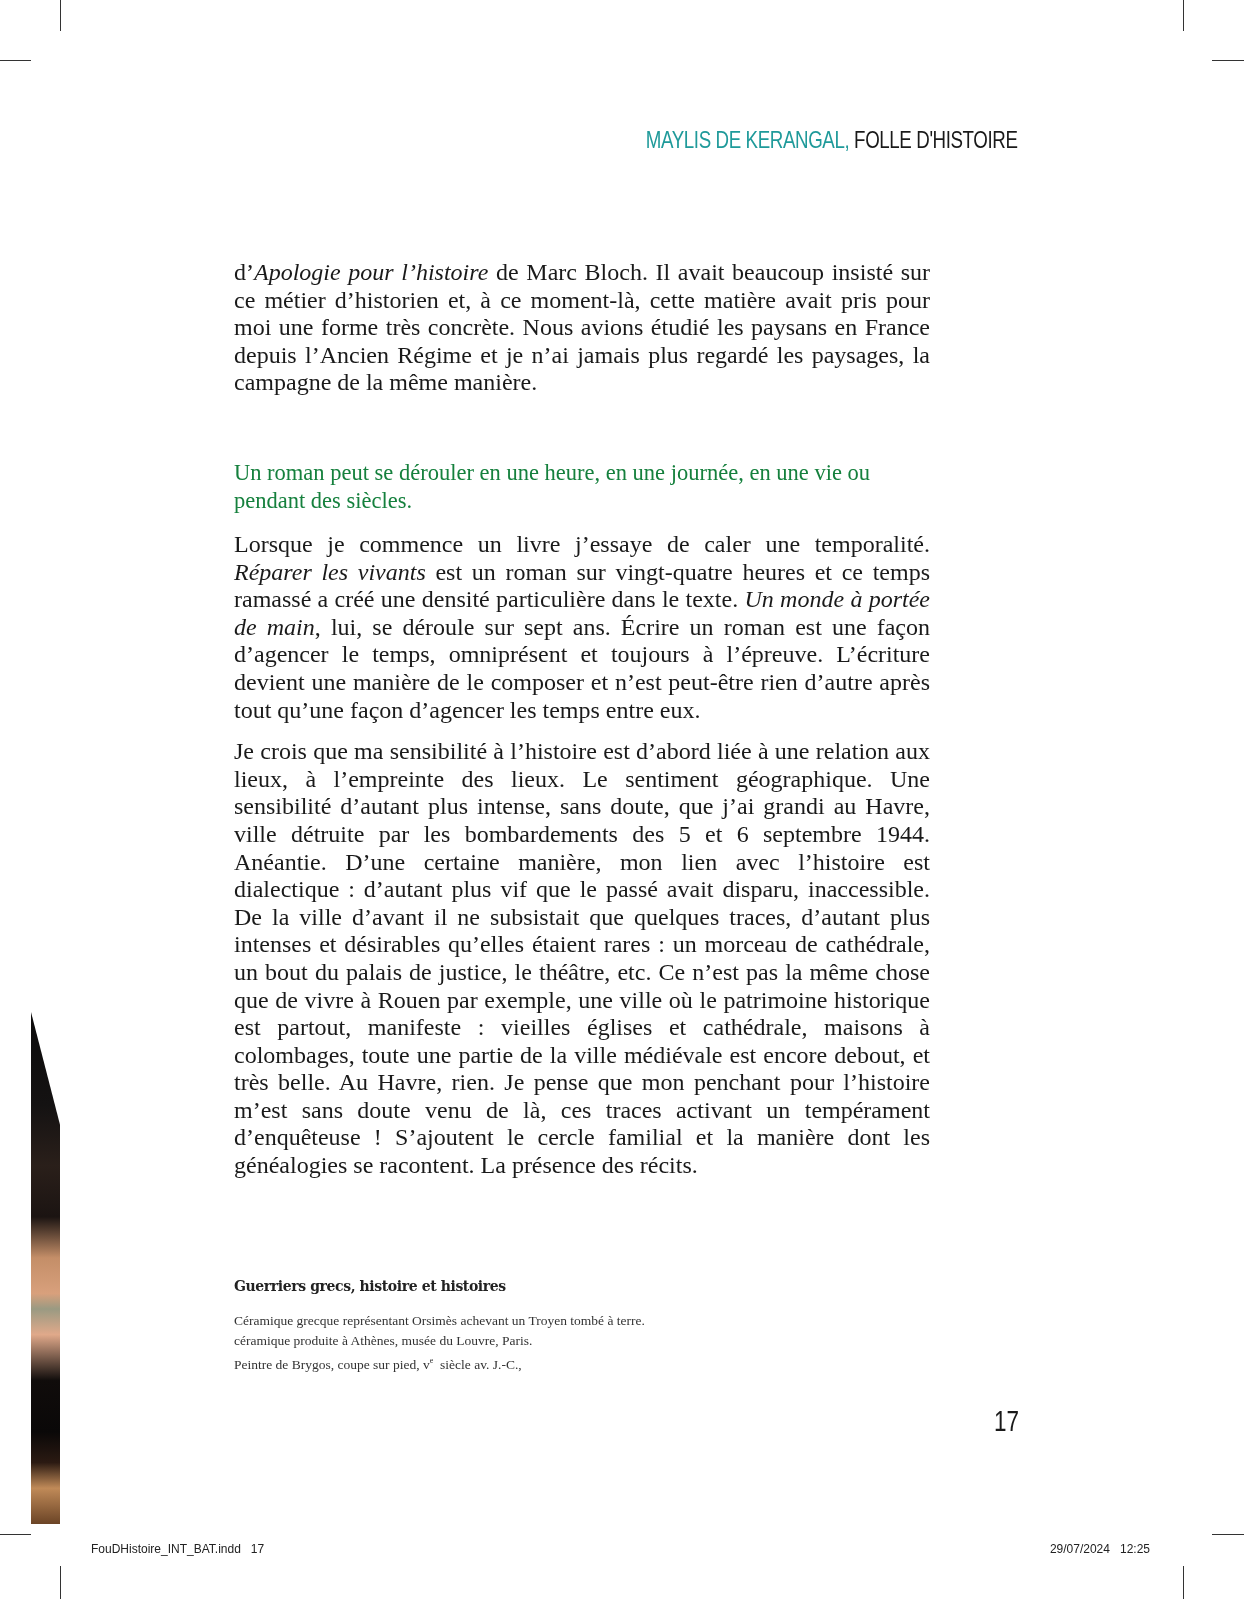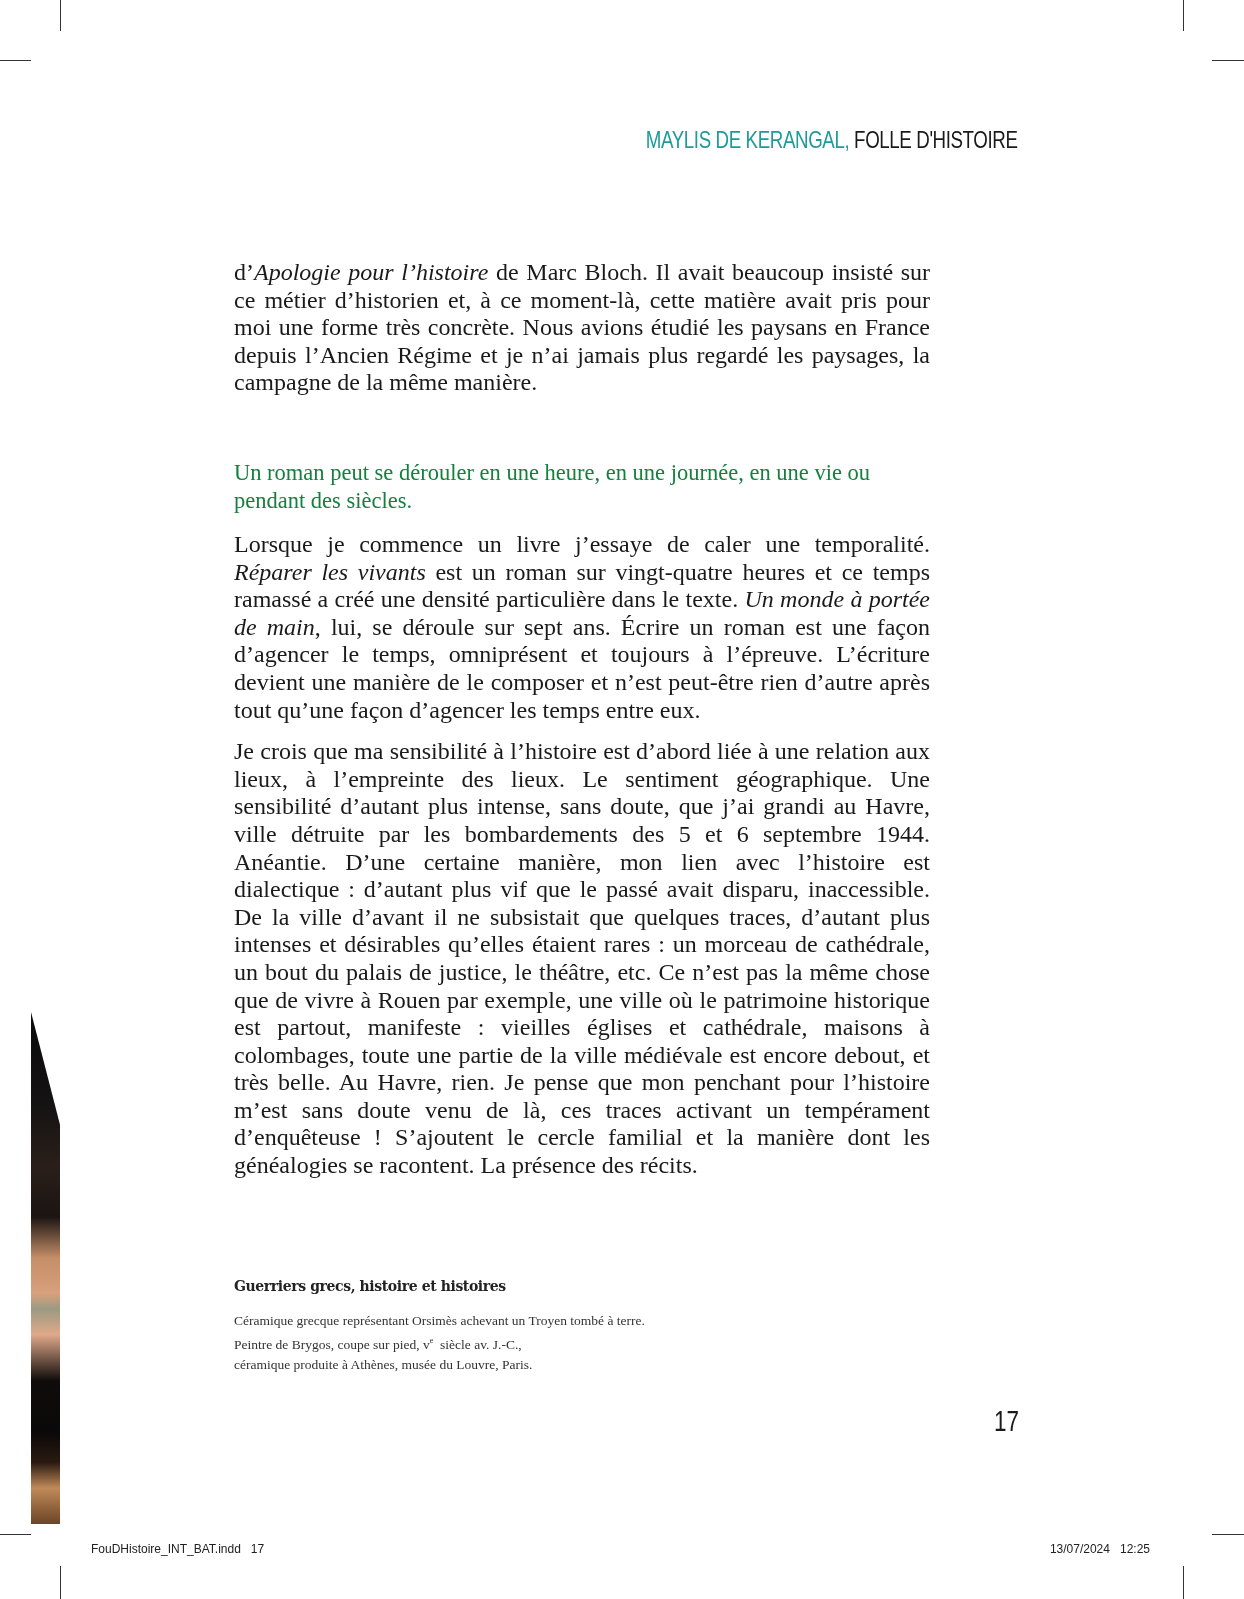--- a/index.html
+++ b/index.html
@@ -93,20 +93,20 @@
 <div class="lead">Un roman peut se dérouler en une heure, en une journée, en une vie ou pendant des siècles.</div>
 
 <div class="body-text block-2">
   <p><span>Lorsque je commence un livre j’essaye de caler une temporalité. </span><em>Réparer les vivants</em><span> est un roman sur vingt-quatre heures et ce temps ramassé a créé une densité particulière dans le texte. </span><em>Un monde à portée de main</em><span>, lui, se déroule sur sept ans. Écrire un roman est une façon d’agencer le temps, omniprésent et toujours à l’épreuve. L’écriture devient une manière de le composer et n’est peut-être rien d’autre après tout qu’une façon d’agencer les temps entre eux.</span></p>
   <p>Je crois que ma sensibilité à l’histoire est d’abord liée à une relation aux lieux, à l’empreinte des lieux. Le sentiment géographique. Une sensibilité d’autant plus intense, sans doute, que j’ai grandi au Havre, ville détruite par les bombardements des 5 et 6 septembre 1944. Anéantie. D’une certaine manière, mon lien avec l’histoire est dialectique : d’autant plus vif que le passé avait disparu, inaccessible. De la ville d’avant il ne subsistait que quelques traces, d’autant plus intenses et désirables qu’elles étaient rares : un morceau de cathédrale, un bout du palais de justice, le théâtre, etc. Ce n’est pas la même chose que de vivre à Rouen par exemple, une ville où le patrimoine historique est partout, manifeste : vieilles églises et cathédrale, maisons à colombages, toute une partie de la ville médiévale est encore debout, et très belle. Au Havre, rien. Je pense que mon penchant pour l’histoire m’est sans doute venu de là, ces traces activant un tempérament d’enquêteuse ! S’ajoutent le cercle familial et la manière dont les généalogies se racontent. La présence des récits.</p>
 </div>
 
 <div class="caption-title">Guerriers grecs, histoire et histoires</div>
 <div class="caption">
   <div>Céramique grecque représentant Orsimès achevant un Troyen tombé à terre.</div>
+  <div>céramique produite à Athènes, musée du Louvre, Paris.</div>
   <div><span>Peintre de Brygos, coupe sur pied, v</span><sup class="ord">e</sup><span style="white-space:pre;">  siècle av. J.-C.,</span></div>
-  <div>céramique produite à Athènes, musée du Louvre, Paris.</div>
 </div>
 
 <div class="folio">17</div>
 
 <div class="slug slug-left" style="white-space:pre;">FouDHistoire_INT_BAT.indd   17</div>
-<div class="slug slug-right" style="white-space:pre;">13/07/2024   12:25</div>
+<div class="slug slug-right" style="white-space:pre;">29/07/2024   12:25</div>
 
 </body></html>

